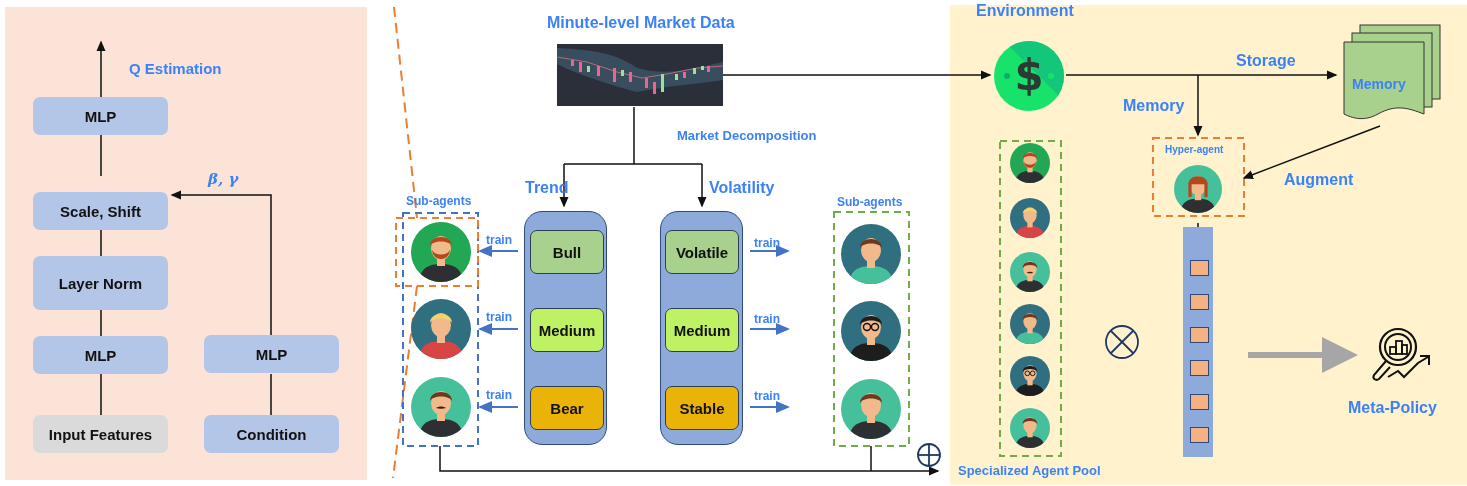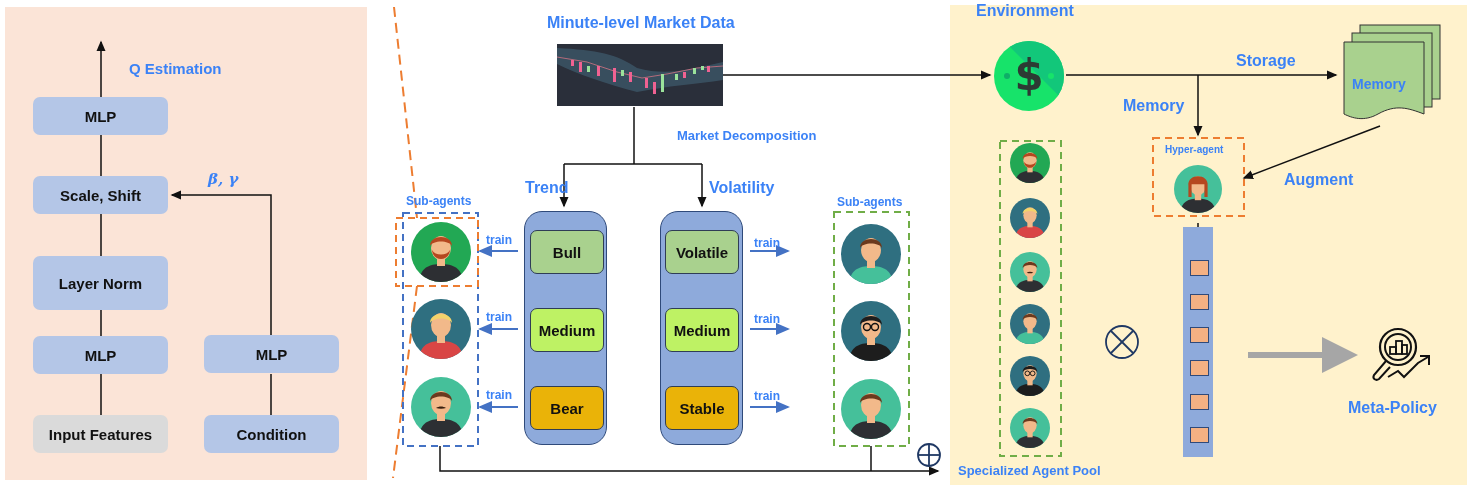--- a/index.html
+++ b/index.html
@@ -36,21 +36,21 @@
   <line x1="101" y1="97" x2="101" y2="42" stroke="#111" stroke-width="1.5" marker-end="url(#ah)"></line>
   <line x1="101" y1="135" x2="101" y2="176" stroke="#111" stroke-width="1.5"></line>
   <line x1="101" y1="214" x2="101" y2="256" stroke="#111" stroke-width="1.5"></line>
   <line x1="101" y1="294" x2="101" y2="336" stroke="#111" stroke-width="1.5"></line>
   <line x1="101" y1="374" x2="101" y2="415" stroke="#111" stroke-width="1.5"></line>
   <line x1="271" y1="374" x2="271" y2="415" stroke="#111" stroke-width="1.5"></line>
   <polyline points="271,335 271,195 172,195" fill="none" stroke="#111" stroke-width="1.5" marker-end="url(#ah)"></polyline>
 </svg>
 <div class="lbl" style="left:129px;top:60px;font-size:15px;">Q Estimation</div>
 <div class="blk" style="left:33px;top:97px;width:135px;height:38px;">MLP</div>
-<div class="blk" style="left:33px;top:176px;width:135px;height:38px;">Scale, Shift</div>
+<div class="blk" style="left:33px;top:192px;width:135px;height:38px;">Scale, Shift</div>
 <div class="lbl" style="left:208px;top:170px;font-size:15px;font-style:italic;font-family:'DejaVu Serif',serif;">β, γ</div>
 <div class="blk" style="left:33px;top:256px;width:135px;height:54px;">Layer Norm</div>
 <div class="blk" style="left:33px;top:336px;width:135px;height:38px;">MLP</div>
 <div class="blk gray" style="left:33px;top:415px;width:135px;height:38px;">Input Features</div>
 <div class="blk" style="left:204px;top:335px;width:135px;height:38px;">MLP</div>
 <div class="blk" style="left:204px;top:415px;width:135px;height:38px;">Condition</div>
 
 <div class="abs panel-right"></div>
 
 <svg width="1467" height="486" style="left:0;top:0;">

